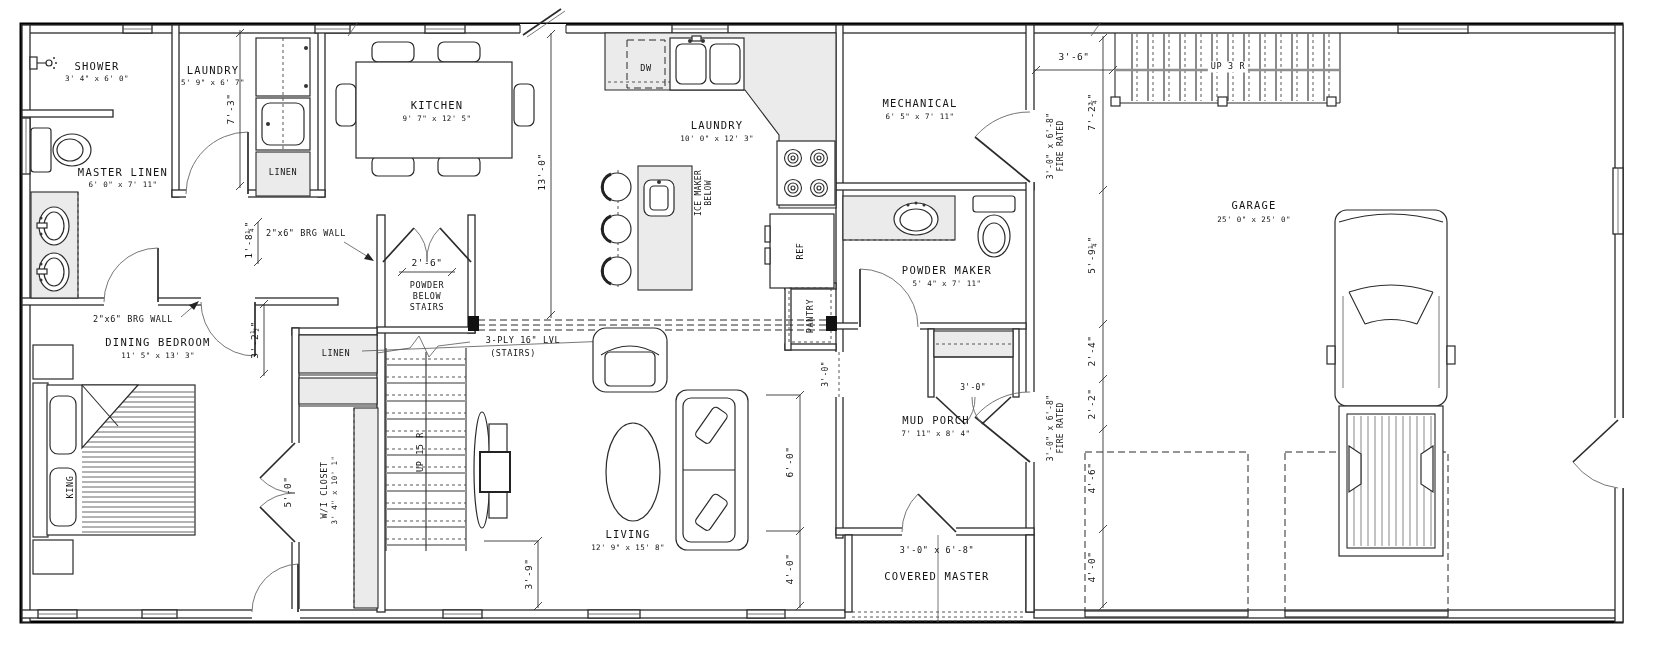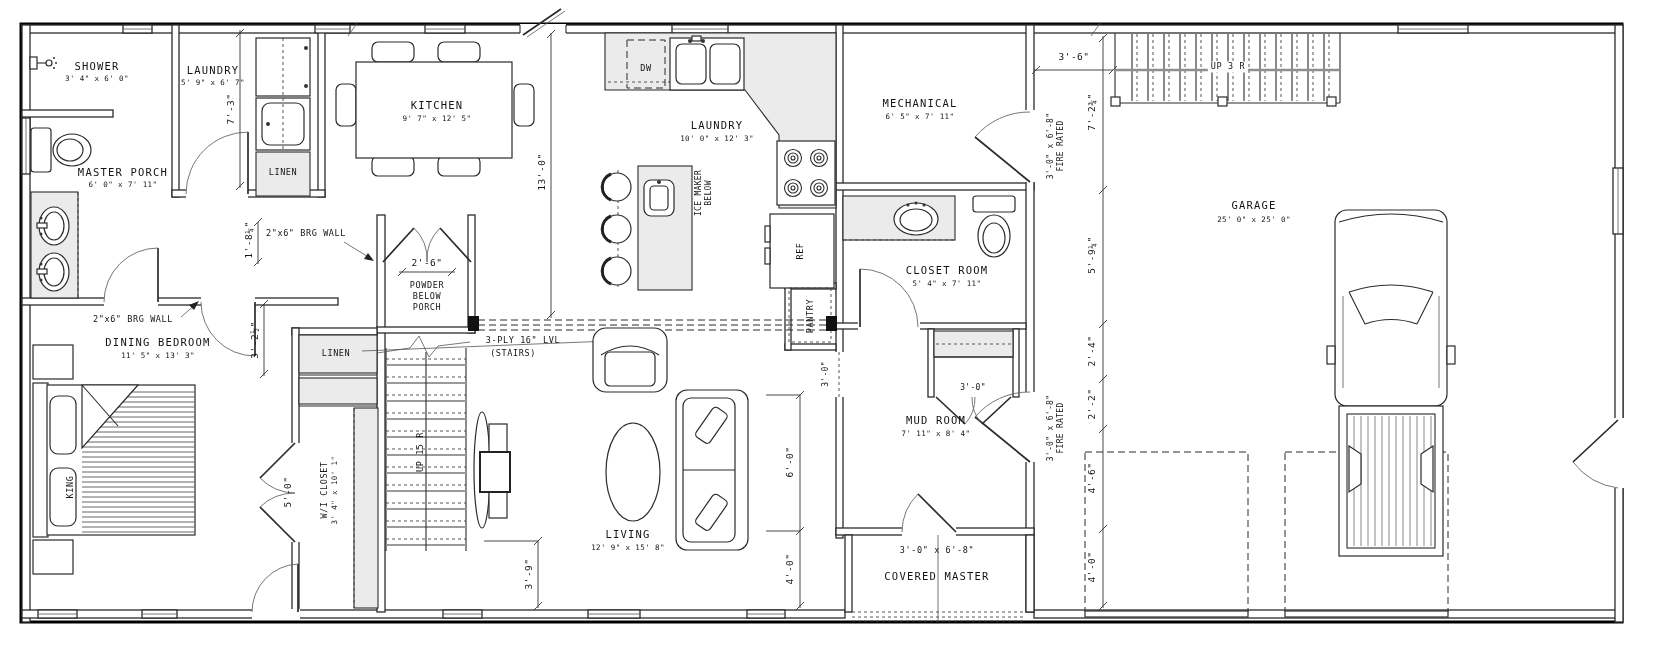--- a/index.html
+++ b/index.html
@@ -501,46 +501,46 @@
     <line class="thin" x1="344" y1="242" x2="370" y2="258"></line>
         <polygon fill="#222" points="374,261 364,259 368,253"></polygon>
   </g>
 </svg>
 
 <div>
   <div class="lbl rn" style="left:97px;top:67px">SHOWER</div>
   <div class="lbl rd" style="left:97px;top:79px">3' 4" x 6' 0"</div>
   <div class="lbl rn" style="left:213px;top:71px">LAUNDRY</div>
   <div class="lbl rd" style="left:213px;top:83px">5' 9" x 6' 7"</div>
-  <div class="lbl rn" style="left:123px;top:173px">MASTER PORCH</div>
+  <div class="lbl rn" style="left:123px;top:173px">MASTER LINEN</div>
   <div class="lbl rd" style="left:123px;top:185px">6' 0" x 7' 11"</div>
   <div class="lbl sm" style="left:283px;top:173px">LINEN</div>
   <div class="lbl rn" style="left:437px;top:106px">KITCHEN</div>
   <div class="lbl rd" style="left:437px;top:119px">9' 7" x 12' 5"</div>
   <div class="lbl rn" style="left:717px;top:126px">LAUNDRY</div>
   <div class="lbl rd" style="left:717px;top:139px">10' 0" x 12' 3"</div>
   <div class="lbl rn" style="left:920px;top:104px">MECHANICAL</div>
   <div class="lbl rd" style="left:920px;top:117px">6' 5" x 7' 11"</div>
-  <div class="lbl rn" style="left:947px;top:271px">CLOSET ROOM</div>
+  <div class="lbl rn" style="left:947px;top:271px">POWDER MAKER</div>
   <div class="lbl rd" style="left:947px;top:284px">5' 4" x 7' 11"</div>
   <div class="lbl rn" style="left:1254px;top:206px">GARAGE</div>
   <div class="lbl rd" style="left:1254px;top:220px">25' 0" x 25' 0"</div>
   <div class="lbl rn" style="left:158px;top:343px">DINING BEDROOM</div>
   <div class="lbl rd" style="left:158px;top:356px">11' 5" x 13' 3"</div>
   <div class="lbl sm tc" style="left:427px;top:297px">
     <div>POWDER</div>
     <div>BELOW</div>
-    <div>PORCH</div>
+    <div>STAIRS</div>
   </div>
   <div class="lbl sm" style="left:336px;top:354px">LINEN</div>
   <div class="lbl v sm tc" style="left:329px;top:490px">
     <div>W/I CLOSET</div>
     <div class="rd">3' 4" x 10' 1"</div>
   </div>
-  <div class="lbl rn" style="left:936px;top:421px">MUD ROOM</div>
+  <div class="lbl rn" style="left:936px;top:421px">MUD PORCH</div>
   <div class="lbl rd" style="left:936px;top:434px">7' 11" x 8' 4"</div>
   <div class="lbl rn" style="left:628px;top:535px">LIVING</div>
   <div class="lbl rd" style="left:628px;top:548px">12' 9" x 15' 8"</div>
   <div class="lbl sm" style="left:937px;top:551px">3'-0" x 6'-8"</div>
   <div class="lbl rn" style="left:937px;top:577px">COVERED MASTER</div>
   <div class="lbl v sm" style="left:811px;top:316px">PANTRY</div>
 
   <div class="lbl sm" style="left:646px;top:69px">DW</div>
   <div class="lbl v sm" style="left:801px;top:251px">REF</div>
   <div class="lbl v xs tc" style="left:704px;top:193px">

